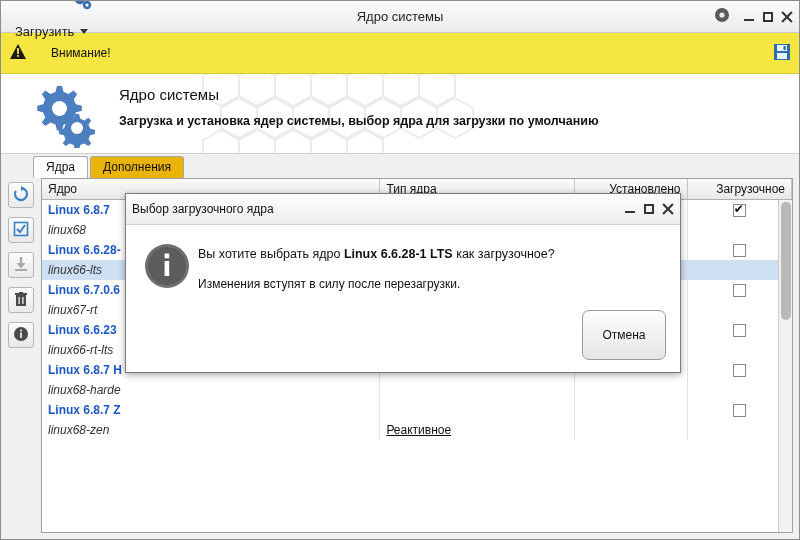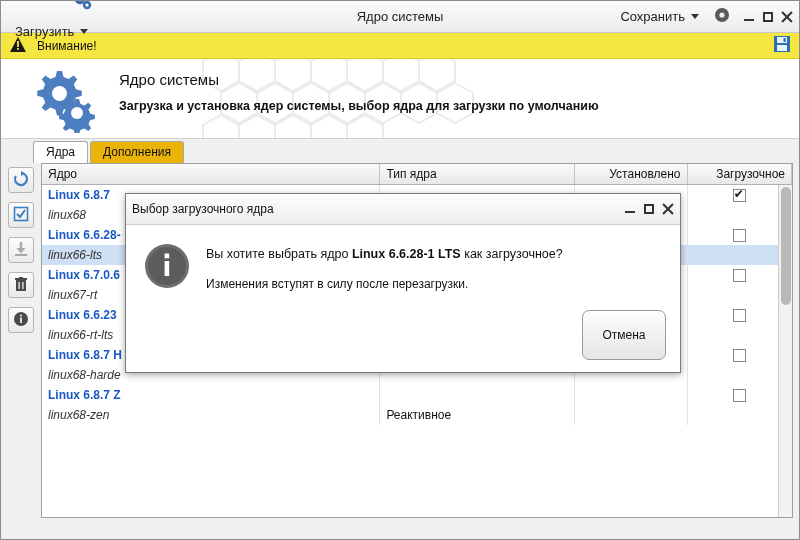--- a/index.html
+++ b/index.html
@@ -57,27 +57,27 @@
   .win-min::after { content:""; position:absolute; left:1px; right:1px; bottom:2px; height:2px; background:#333; }
   .win-max::after { content:""; position:absolute; left:1px; right:1px; top:1px; bottom:1px; border:2px solid #333; }
   .win-close::before, .win-close::after {
     content:""; position:absolute; left:-1px; top:5px; width:14px; height:2px; background:#333;
   }
   .win-close::before { transform: rotate(45deg); }
   .win-close::after { transform: rotate(-45deg); }
 
   
   .warnbar {
-    height: 26px;
+    height: 41px;
     background: #f5e642;
     border-bottom: 1px solid #d6c92c;
     display: flex;
     align-items: center;
     padding: 0 8px;
-    gap: 10px;
+    gap: 24px;
   }
   .warn-text { font-size: 12px; color: #111; }
   .save-ico { margin-left: auto; }
 
   
   .banner {
     position: relative;
     height: 80px;
     background: #ffffff;
     border-bottom: 1px solid #d0d0d0;
@@ -166,21 +166,21 @@
     font-size: 12px;
     height: 20px;
     color: #111;
     white-space: nowrap;
     overflow: hidden;
   }
   table.klist td.c { text-align: center; }
   tr.kernel-head td.name { color: #1a57c4; font-weight: bold; }
   tr.kernel-sub td.name { font-style: italic; color: #333; }
   tr.selected td { background: #cfe0f5; }
-  td.type { color: #1a57c4; }
+  td.type { color: #1a57c4; text-decoration: underline; }
   .cbx {
     display: inline-block;
     width: 13px; height: 13px;
     border: 1px solid #888;
     background: #fff;
     vertical-align: middle;
     position: relative;
   }
   .cbx.checked::after {
     content: "✔";
@@ -223,21 +223,21 @@
     padding: 0 6px;
   }
   .modal-title { font-size: 12px; color: #111; }
   .modal-wbtns { margin-left: auto; display: flex; align-items: center; gap: 7px; }
   .modal-body {
     flex: 1;
     background: #ffffff;
     position: relative;
     padding: 18px 18px 0 18px;
     display: flex;
-    gap: 16px;
+    gap: 8px;
   }
   .info-ico { flex: 0 0 auto; }
   .modal-texts { padding-top: 4px; }
   .modal-q { font-size: 12.5px; color: #111; margin-bottom: 16px; }
   .modal-q b { font-weight: bold; }
   .modal-note { font-size: 12px; color: #111; }
   .modal-footer {
     background: #ffffff;
     border-top: 1px solid #ffffff;
     padding: 0 14px 12px 14px;
@@ -278,24 +278,20 @@
           <circle cx="15" cy="14" r="1.6" fill="#fff"></circle>
         </svg>
       </span>
       <div class="menu-btn">
         <span>Загрузить</span>
         <span class="caret"></span>
       </div>
     </div>
     <div class="tb-title">Ядро системы</div>
     <div class="tb-right">
-      <div class="menu-btn">
-        <span>Сохранить</span>
-        <span class="caret"></span>
-      </div>
       <span>
         <svg width="18" height="18" viewBox="0 0 18 18">
           <g fill="#5a5a5a">
             <circle cx="9" cy="9" r="7"></circle>
           </g>
           <circle cx="9" cy="9" r="2.6" fill="#ececec"></circle>
         </svg>
       </span>
       <div class="win-btns">
         <div class="win-min"></div>

